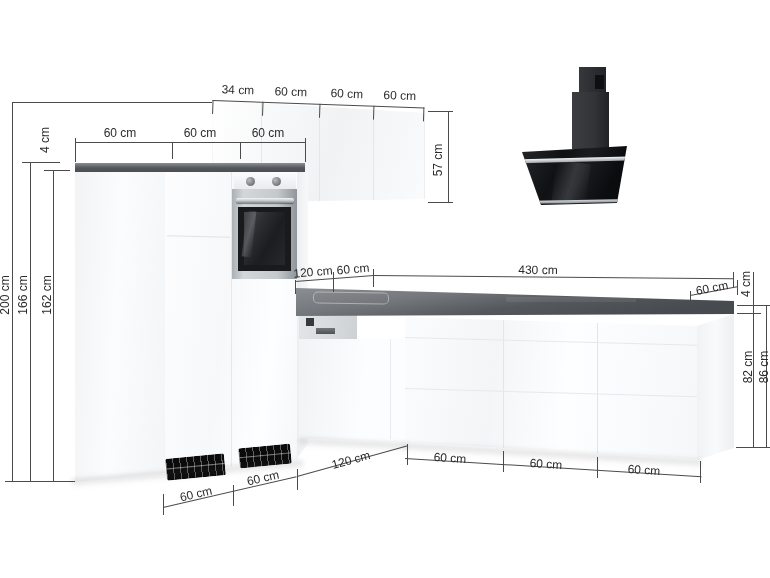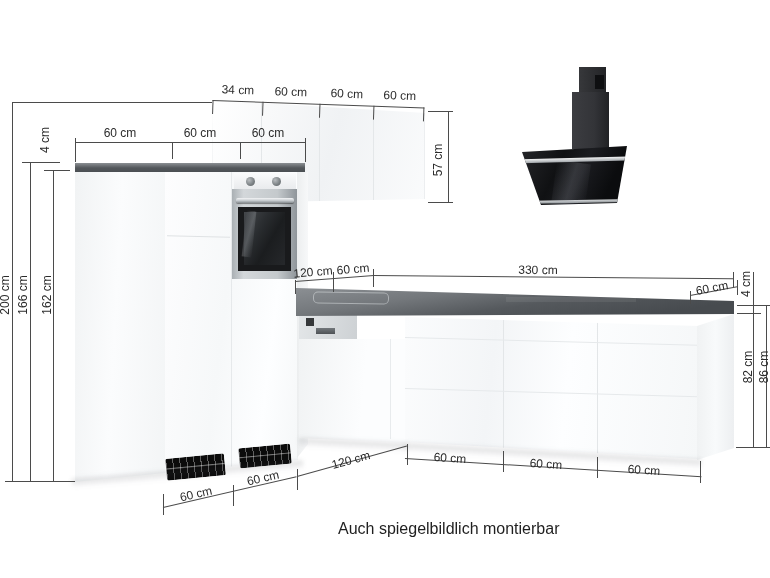--- a/index.html
+++ b/index.html
@@ -254,21 +254,21 @@
   <div class="lbl lblv l57">57 cm</div>
 
   <div class="hl ro-l msA"></div>
   <div class="hl ro-l msB"></div>
   <div class="vl mt1"></div>
   <div class="vl mt2"></div>
   <div class="vl mt3"></div>
   <div class="vl mt4"></div>
   <div class="lbl m120">120 cm</div>
   <div class="lbl m60">60 cm</div>
-  <div class="lbl m240">330 cm</div>
+  <div class="lbl m240">430 cm</div>
 
   <div class="hl ro-l r60l"></div>
   <div class="vl r60t1"></div>
   <div class="vl r60t2"></div>
   <div class="lbl r60">60 cm</div>
   <div class="vl rv1"></div>
   <div class="vl rv2"></div>
   <div class="hl rt1"></div>
   <div class="hl rt2"></div>
   <div class="hl rt3"></div>
@@ -286,15 +286,14 @@
   <div class="lbl b120">120 cm</div>
   <div class="vl bT407"></div>
   <div class="hl ro-l brLine"></div>
   <div class="vl brT1"></div>
   <div class="vl brT2"></div>
   <div class="vl brT3"></div>
   <div class="lbl br60a">60 cm</div>
   <div class="lbl br60b">60 cm</div>
   <div class="lbl br60c">60 cm</div>
 
-  <div class="cap cap2">Auch spiegelbildlich montierbar</div>
 
 </div>
 
 </body></html>

